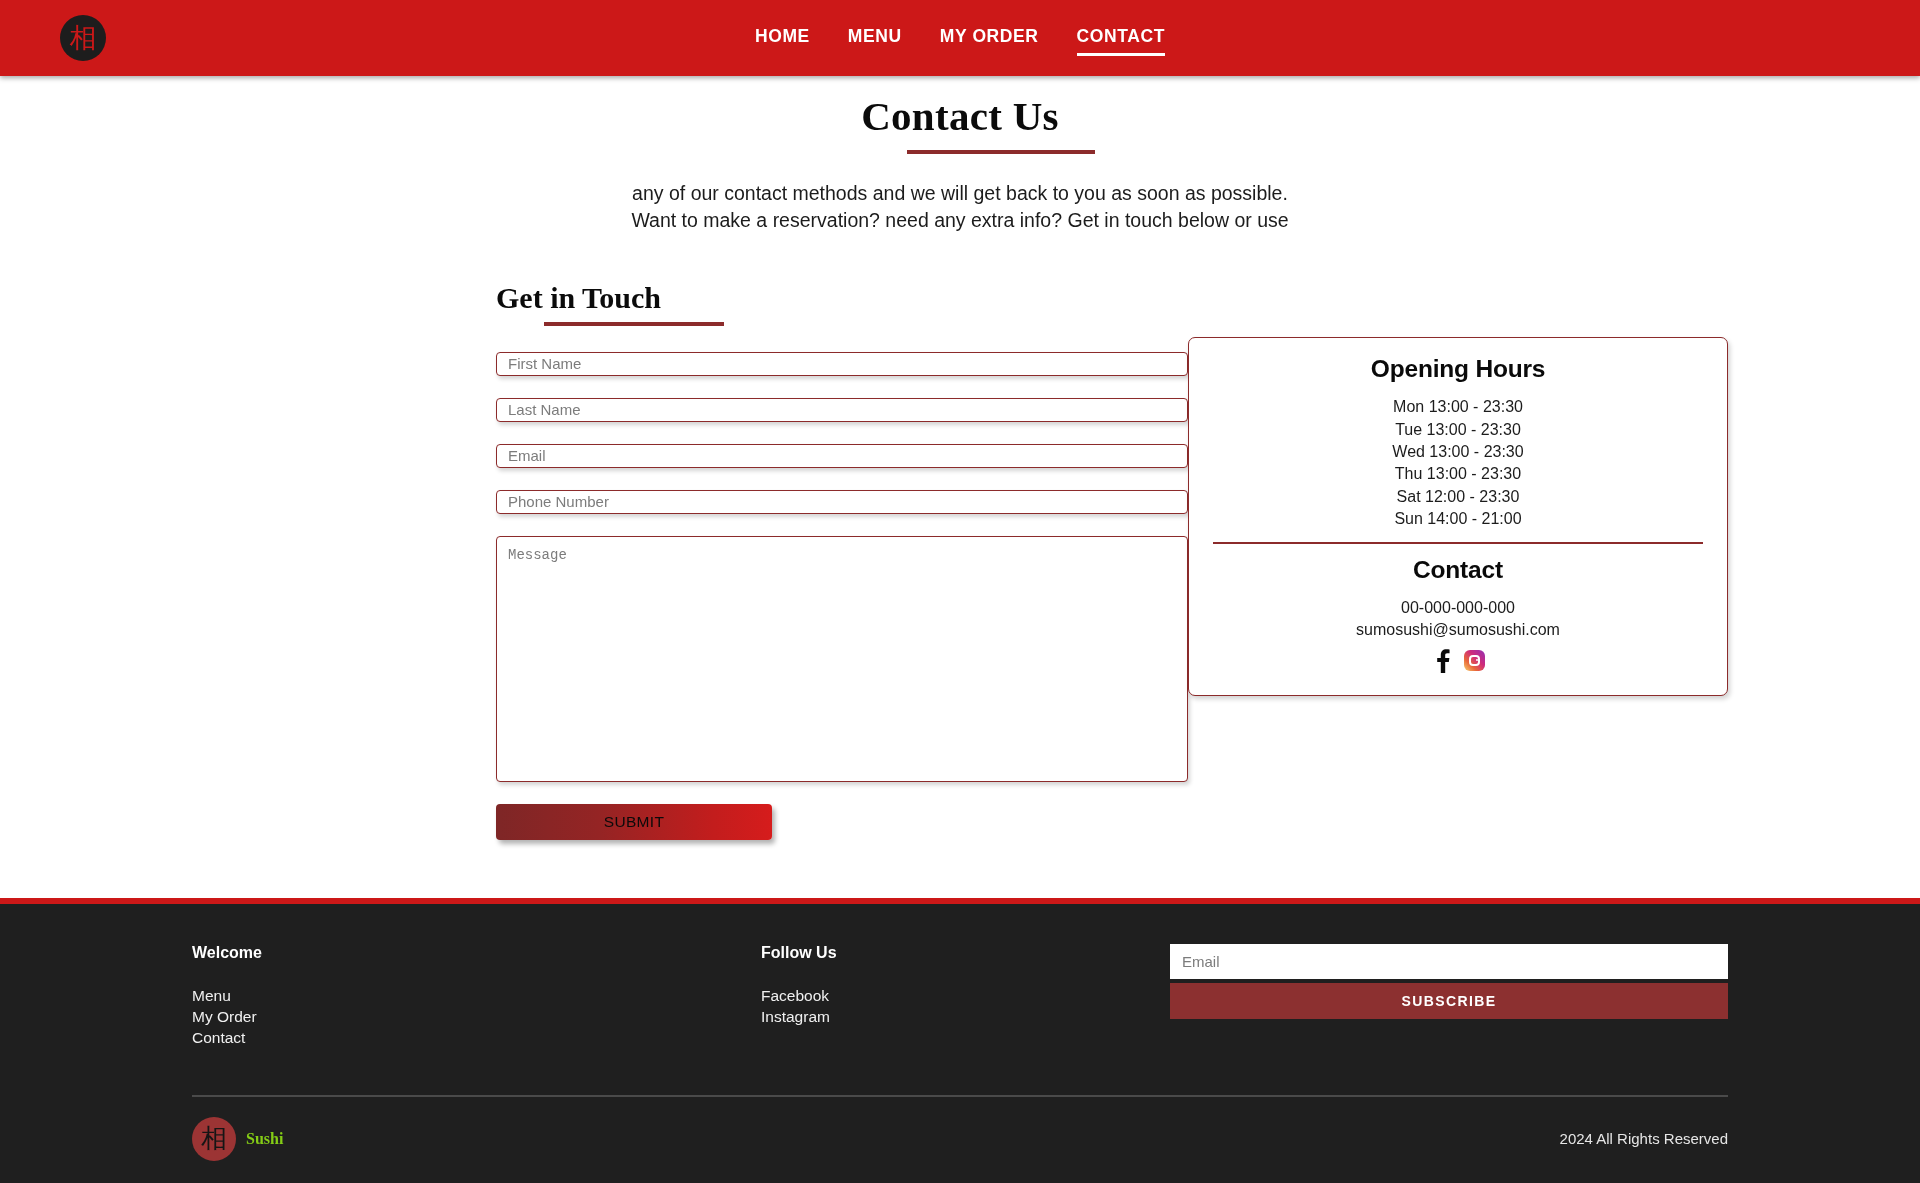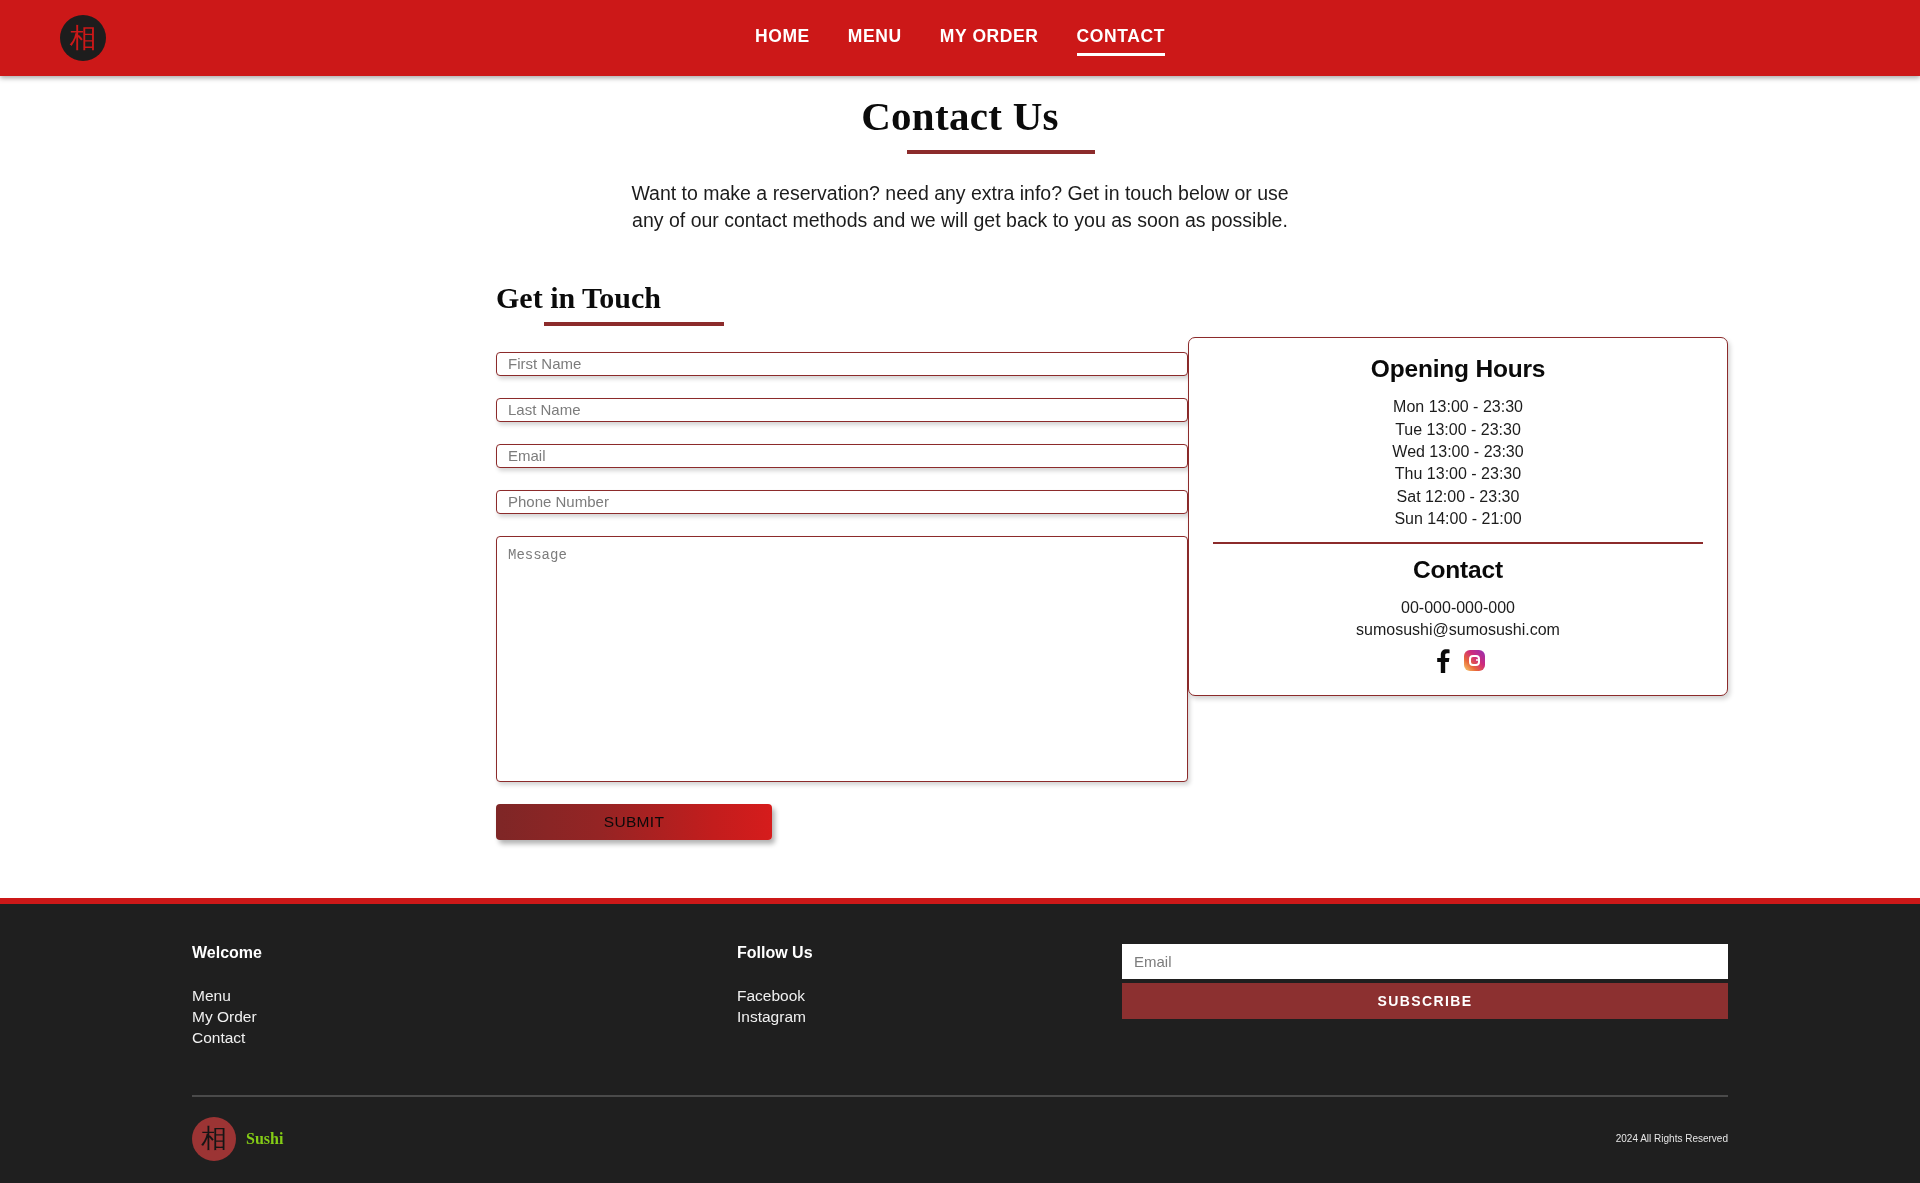--- a/index.html
+++ b/index.html
@@ -270,20 +270,21 @@
   .footer {
     background: #1f1f1f;
     flex: 0 0 auto;
     height: 279px;
     padding: 0 192px;
     position: relative;
   }
   .footer-cols {
     display: flex;
     padding-top: 40px;
+    gap: 24px;
   }
   .fcol-welcome { width: 545px; }
   .fcol-follow  { width: 385px; }
   .fcol-sub     { flex: 1; }
   .footer-head {
     color: #ffffff;
     font-size: 16px;
     font-weight: 700;
     margin-bottom: 24px;
     font-family: "Liberation Sans", sans-serif;
@@ -357,21 +358,21 @@
     top: -1px;
   }
   .footer-brand-name {
     color: #84cc16;
     font-family: "Liberation Serif", serif;
     font-weight: 700;
     font-size: 16px;
   }
   .copyright {
     color: #e6e6e6;
-    font-size: 10px;
+    font-size: 15px;
   }
 </style>
 </head>
 <body>
 
 <div class="page">
 
   <header class="navbar">
     <div class="logo-wrap">
       <div class="logo-circle">
@@ -387,22 +388,22 @@
   </header>
 
   <main class="main">
 
     <div class="page-title-block">
       <h1 class="page-title">Contact Us</h1>
       <div class="title-rule"></div>
     </div>
 
     <div class="intro">
+      <div>any of our contact methods and we will get back to you as soon as possible.</div>
       <div>Want to make a reservation? need any extra info? Get in touch below or use</div>
-      <div>any of our contact methods and we will get back to you as soon as possible.</div>
     </div>
 
     <div class="content">
 
       <section class="form-col">
         <h2 class="section-title">Get in Touch</h2>
         <div class="section-rule"></div>
 
         <form class="form">
           <input class="field" type="text" placeholder="First Name" style="">

